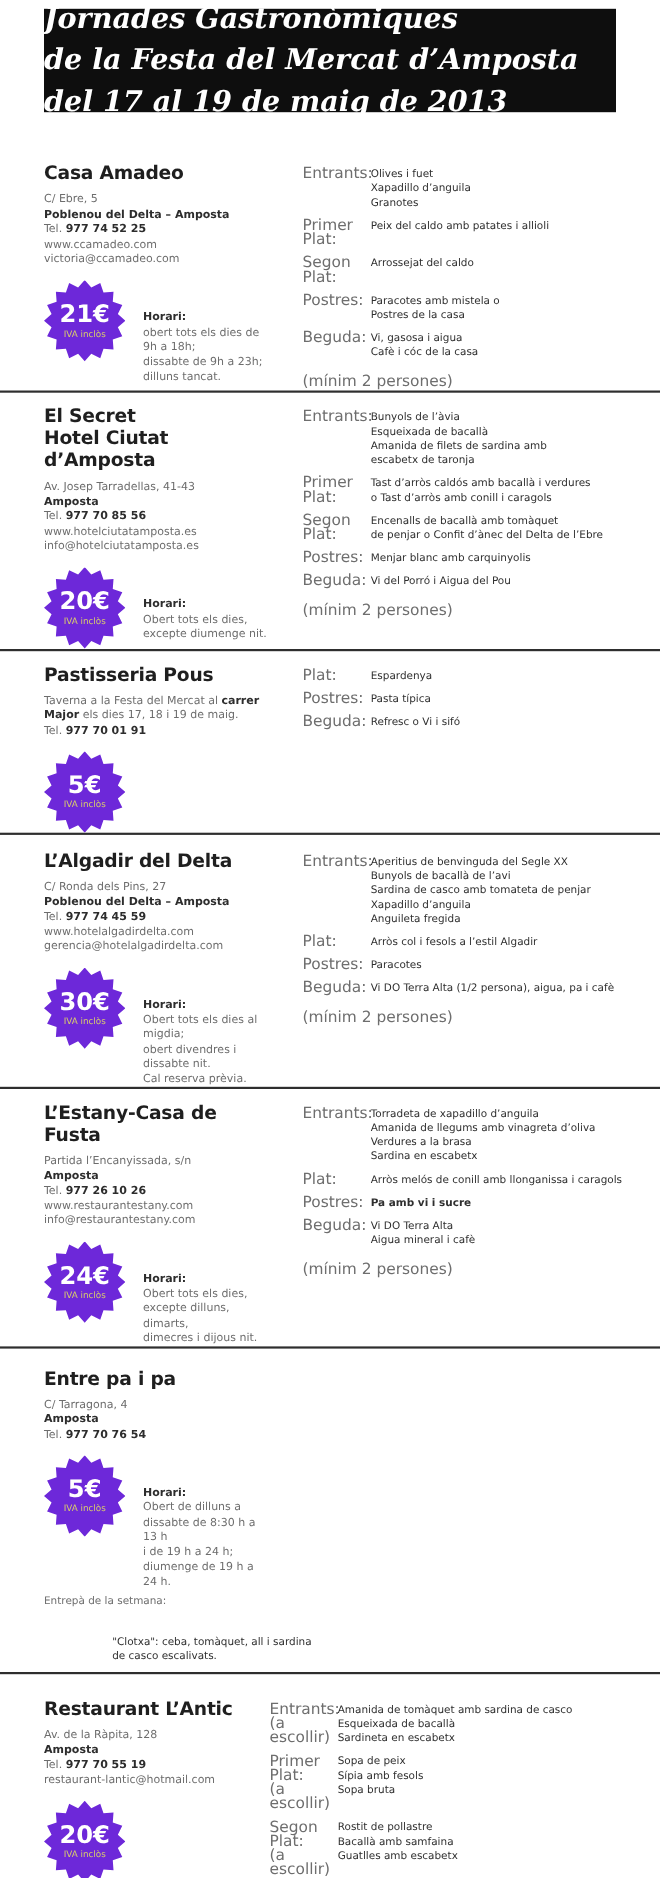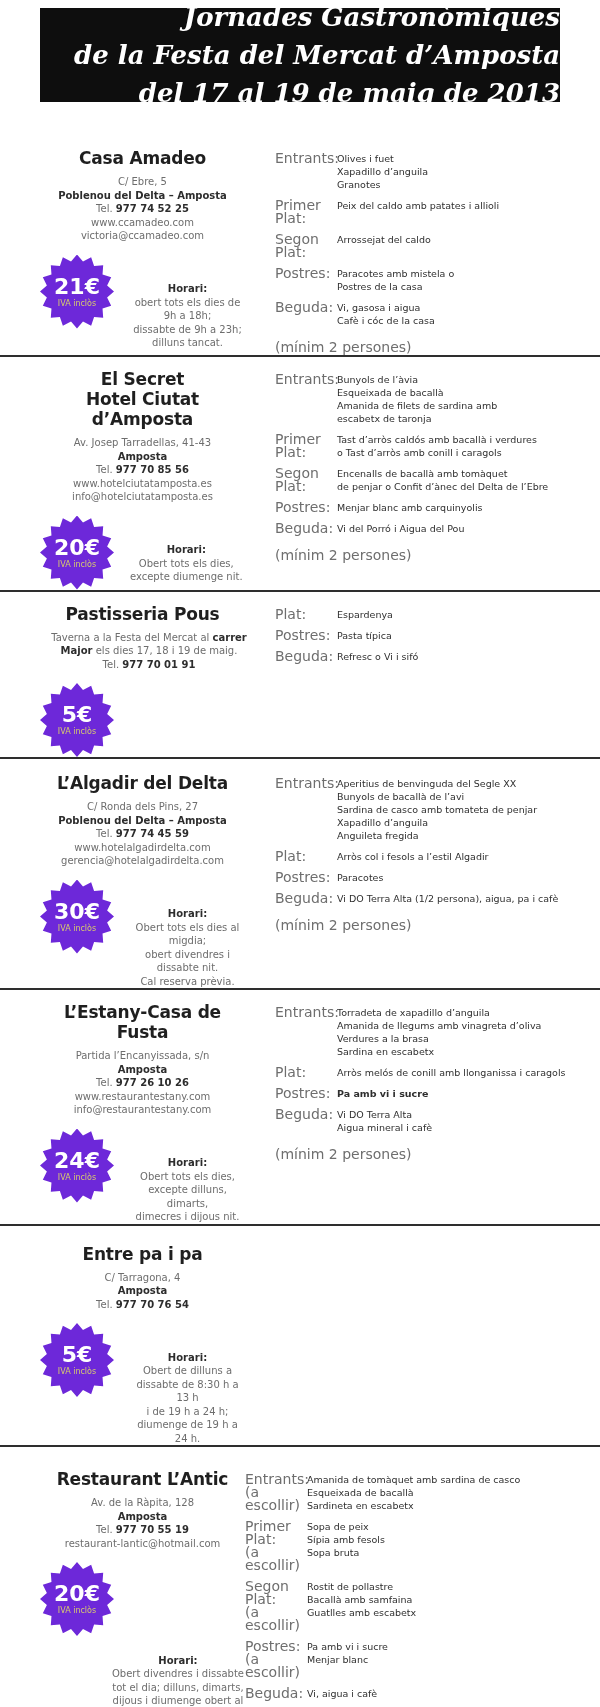--- a/index.html
+++ b/index.html
@@ -1,25 +1,25 @@
 <!DOCTYPE html>
 <html><head>
 <meta charset="utf-8">
 <style>
   html,body{margin:0;padding:0;background:#fff;}
   body{width:600px;font-family:"DejaVu Sans","Liberation Sans",sans-serif;color:#2d2d2d;-webkit-font-smoothing:antialiased;}
   .page{width:600px;min-height:1707px;display:flex;flex-direction:column;}
 
   
-  .header-band{margin:8px 40px 0 40px;background:#0e0e0e;height:94px;display:flex;flex-direction:column;align-items:flex-end;justify-content:center;}
+  .header-band{margin:8px 40px 0 40px;background:#0e0e0e;height:94px;display:flex;flex-direction:column;align-items:flex-start;justify-content:center;}
   .header-band .t-line{color:#ffffff;font-family:"DejaVu Serif","Liberation Serif",serif;font-style:italic;font-weight:bold;font-size:26px;line-height:38px;white-space:nowrap;}
 
   
   .restaurant{position:relative;box-sizing:border-box;padding:12px 40px 0 40px;border-bottom:2px solid #2e2e2e;display:flex;align-items:flex-start;}
-  .left{width:205px;flex:none;text-align:center;}
+  .left{width:205px;flex:none;}
   .right{flex:1;padding-left:30px;padding-top:4px;min-width:0;}
   .right.tight{padding-left:0;}
 
   h2.r-name{margin:0 0 7px 0;font-size:17px;line-height:20px;font-weight:bold;color:#1f1f1f;letter-spacing:-0.2px;white-space:pre-line;}
   .addr{margin:0;font-size:10px;line-height:13.5px;color:#6d6d6d;}
   .addr .a-line{display:block;white-space:nowrap;}
   .addr .bold{color:#2d2d2d;font-weight:bold;}
   .addr b{color:#2d2d2d;}
   .addr.wrapdesc{width:218px;}
   .addr.wrapdesc .a-inline{display:inline;}
@@ -301,20 +301,30 @@
         <div class="badge">
           <span class="price">5€</span>
           <span class="iva">IVA inclòs</span>
         </div>
         <div class="horari">
           <span class="h-title">Horari:</span><span>Obert de dilluns a dissabte de 8:30 h a 13 h
 i de 19 h a 24 h; diumenge de 19 h a 24 h.</span>
         </div>
       </div>
     </div>
+    <div class="right tight">
+      <div class="m-row">
+        <div class="m-label-wide">Entrepà de la setmana:</div>
+      </div>
+      <div class="m-row gap-top">
+        <div class="m-label"></div>
+        <div class="m-value">"Clotxa": ceba, tomàquet, all i sardina
+de casco escalivats.</div>
+      </div>
+    </div>
   </section>
 
   <section class="restaurant s7">
     <div class="left">
       <h2 class="r-name">Restaurant L’Antic</h2>
       <p class="addr">
         <span class="a-line">Av. de la Ràpita, 128</span>
         <span class="a-line bold">Amposta</span>
         <span class="a-line"><span>Tel.</span> <b>977 70 55 19</b></span>
         <span class="a-line">restaurant-lantic@hotmail.com</span>

